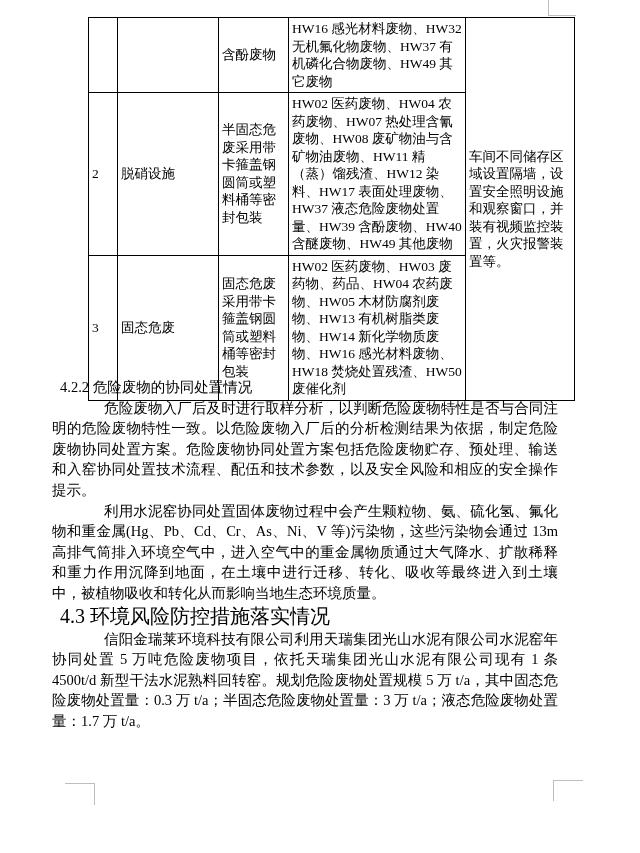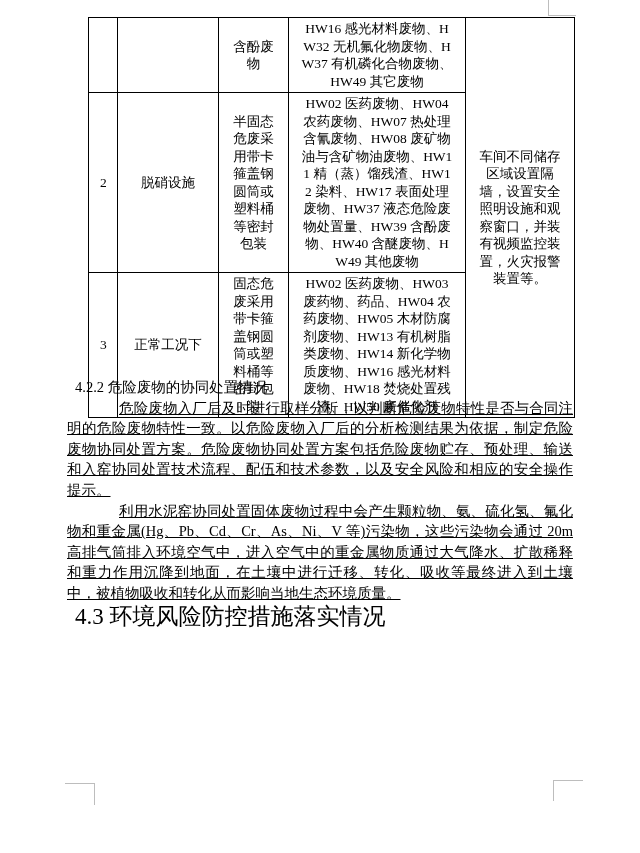--- a/index.html
+++ b/index.html
@@ -25,41 +25,40 @@
   
   table.wtable {
     position: absolute; left: 88px; top: 17px;
     width: 486px;
     border-collapse: collapse; table-layout: fixed;
   }
   table.wtable td {
     border: 1px solid #000000;
     font-size: 13.5px;
     line-height: 17.5px;
-    text-align: center;
     vertical-align: middle;
-    padding: 2px 11px;
+    padding: 2px 3px;
     overflow: hidden;
     word-break: break-all;
   }
   tr.r1 { height: 68px; }
   tr.r2 { height: 152px; }
   tr.r3 { height: 123px; }
   td.vtop { vertical-align: top; }
   td.c-storage { vertical-align: top; line-height: 18px; }
 
   
   .flow {
-    position: absolute; left: 67px; top: 377px; width: 506px;
+    position: absolute; left: 52px; top: 377px; width: 506px;
     font-size: 14.5px; line-height: 20.6px;
     text-align: justify;
   }
-  .flow p { margin: 0; text-indent: 52px; text-decoration: underline; }
+  .flow p { margin: 0; text-indent: 52px; }
   .h422 { padding-left: 8px; }
-  .h43  { font-size: 23px; line-height: 25px; padding-left: 8px; }
+  .h43  { font-size: 20px; line-height: 25px; padding-left: 8px; }
 </style>
 </head>
 <body>
 
 <div class="page">
 
   <div class="mark mark-tr"></div>
   <div class="mark mark-bl"></div>
   <div class="mark mark-br"></div>
 
@@ -80,27 +79,28 @@
         <td class="c-storage" rowspan="3">车间不同储存区域设置隔墙，设置安全照明设施和观察窗口，并装有视频监控装置，火灾报警装置等。</td>
       </tr>
       <tr class="r2">
         <td>2</td>
         <td>脱硝设施</td>
         <td>半固态危废采用带卡箍盖钢圆筒或塑料桶等密封包装</td>
         <td>HW02 医药废物、HW04 农药废物、HW07 热处理含氰废物、HW08 废矿物油与含矿物油废物、HW11 精（蒸）馏残渣、HW12 染料、HW17 表面处理废物、HW37 液态危险废物处置量、HW39 含酚废物、HW40 含醚废物、HW49 其他废物</td>
       </tr>
       <tr class="r3">
         <td>3</td>
-        <td>正常工况下</td>
+        <td>固态危废</td>
         <td>固态危废采用带卡箍盖钢圆筒或塑料桶等密封包装</td>
         <td>HW02 医药废物、HW03 废药物、药品、HW04 农药废物、HW05 木材防腐剂废物、HW13 有机树脂类废物、HW14 新化学物质废物、HW16 感光材料废物、HW18 焚烧处置残渣、HW50 废催化剂</td>
       </tr>
     </tbody>
   </table>
 
   <div class="flow">
     <div class="h422">4.2.2 危险废物的协同处置情况</div>
     <p>危险废物入厂后及时进行取样分析，以判断危险废物特性是否与合同注明的危险废物特性一致。以危险废物入厂后的分析检测结果为依据，制定危险废物协同处置方案。危险废物协同处置方案包括危险废物贮存、预处理、输送和入窑协同处置技术流程、配伍和技术参数，以及安全风险和相应的安全操作提示。</p>
-    <p>利用水泥窑协同处置固体废物过程中会产生颗粒物、氨、硫化氢、氟化物和重金属(Hg、Pb、Cd、Cr、As、Ni、V 等)污染物，这些污染物会通过 20m 高排气筒排入环境空气中，进入空气中的重金属物质通过大气降水、扩散稀释和重力作用沉降到地面，在土壤中进行迁移、转化、吸收等最终进入到土壤中，被植物吸收和转化从而影响当地生态环境质量。</p>
+    <p>利用水泥窑协同处置固体废物过程中会产生颗粒物、氨、硫化氢、氟化物和重金属(Hg、Pb、Cd、Cr、As、Ni、V 等)污染物，这些污染物会通过 13m 高排气筒排入环境空气中，进入空气中的重金属物质通过大气降水、扩散稀释和重力作用沉降到地面，在土壤中进行迁移、转化、吸收等最终进入到土壤中，被植物吸收和转化从而影响当地生态环境质量。</p>
     <div class="h43">4.3 环境风险防控措施落实情况</div>
+    <p>信阳金瑞莱环境科技有限公司利用天瑞集团光山水泥有限公司水泥窑年协同处置 5 万吨危险废物项目，依托天瑞集团光山水泥有限公司现有 1 条 4500t/d 新型干法水泥熟料回转窑。规划危险废物处置规模 5 万 t/a，其中固态危险废物处置量：0.3 万 t/a；半固态危险废物处置量：3 万 t/a；液态危险废物处置量：1.7 万 t/a。</p>
   </div>
 
 </div>
 
 </body></html>

